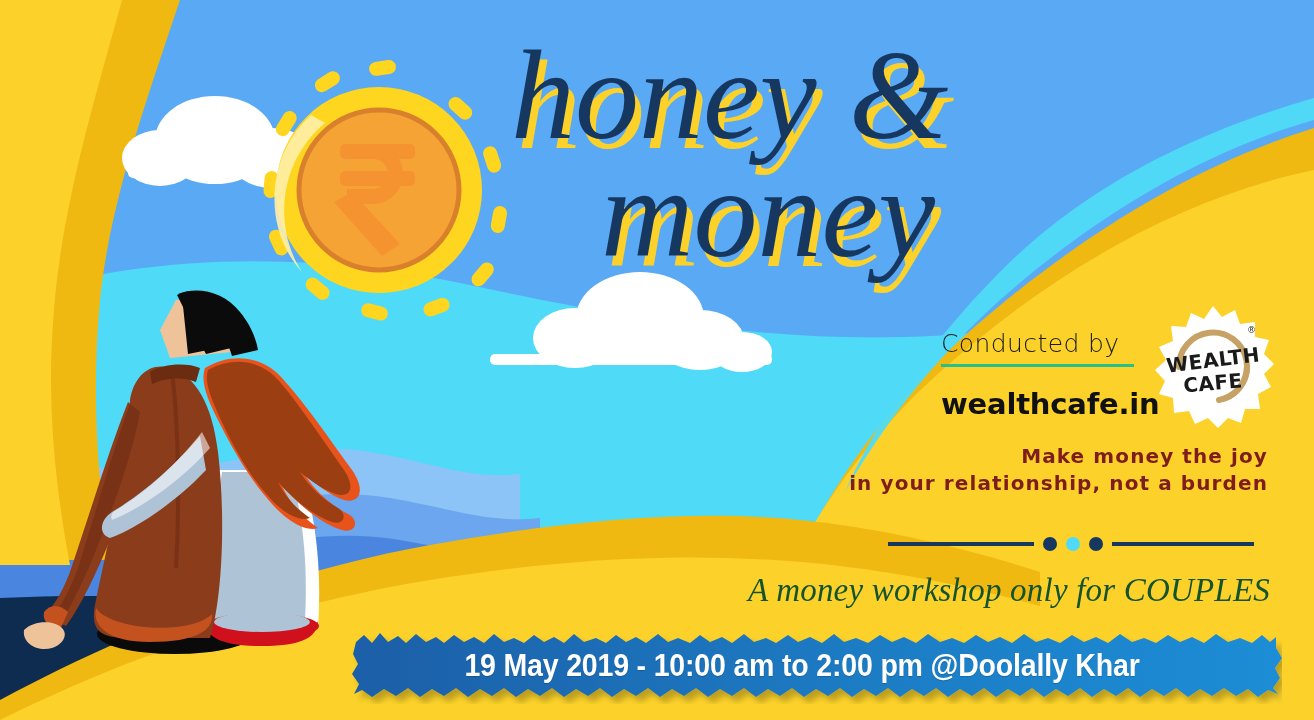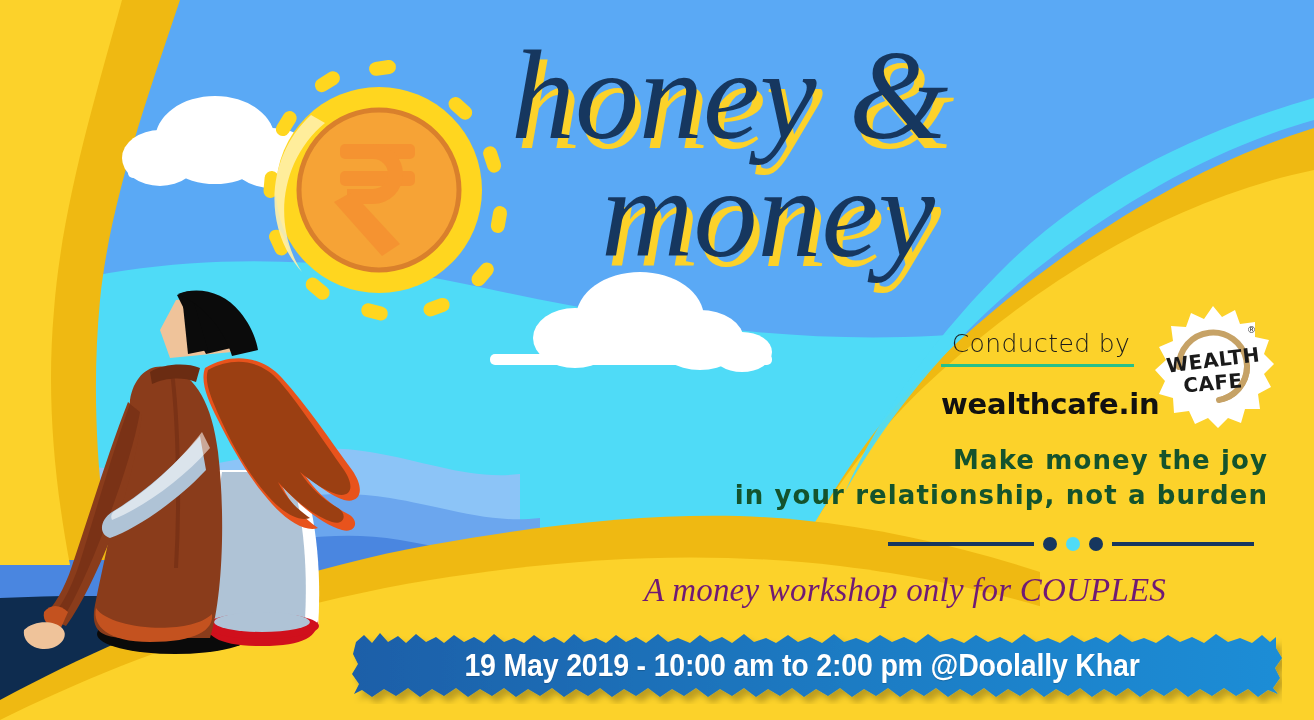--- a/index.html
+++ b/index.html
@@ -5,61 +5,61 @@
   html,body{margin:0;padding:0;background:#fff;}
   body{font-family:"Liberation Sans", sans-serif;}
   #poster{
     position:relative;width:1314px;height:720px;overflow:hidden;
     background:#5AA9F5;
   }
   #poster svg.layer{position:absolute;left:0;top:0;width:1314px;height:720px;}
 
   
   .conducted-wrap{
-    position:absolute; left:941px; top:331px; width:200px;text-align:center;
+    position:absolute; left:941px; top:331px; width:200px;
   }
   .conducted-by{
     font-family:"DejaVu Sans", sans-serif;
     font-size:25px; font-weight:300; color:#1b1b1b; letter-spacing:.4px;
     line-height:1;
     white-space:nowrap;
   }
   .conducted-rule{
     height:3px;background:#27C08A;margin-top:8px;width:193px;
   }
   .site{
     font-family:"DejaVu Sans", sans-serif;
     font-size:29px;font-weight:bold;color:#111;letter-spacing:-.2px;
     margin-top:20px;white-space:nowrap;
   }
 
   .tagline{
     position:absolute;left:600px;top:443px;width:668px;
     text-align:right;
     font-family:"DejaVu Sans", sans-serif;
-    font-weight:bold;font-size:26px;color:#14532d;
+    font-weight:bold;font-size:20px;color:#7f1d1d;
     letter-spacing:1.1px;line-height:1.33;
   }
 
   .divider{
     position:absolute;left:888px;top:537px;width:378px;height:14px;
     display:flex;align-items:center;gap:9px;
   }
   .divider .ln{height:4px;background:#16375F;}
   .divider .ln.left{width:146px;}
   .divider .ln.right{width:142px;}
   .divider .dot{width:14px;height:14px;border-radius:50%;}
   .dot.navy{background:#16375F;}
   .dot.cyan{background:#4FDBF7;}
 
   .subline{
     position:absolute;left:540px;top:572px;width:730px;
-    text-align:center;
+    text-align:right;
     font-family:"Liberation Serif", serif;
-    font-style:italic;font-size:33px;color:#701a75;letter-spacing:.2px;
+    font-style:italic;font-size:33px;color:#14532d;letter-spacing:.2px;
   }
 
   
   .date-banner{
     position:absolute;left:352px;top:628px;width:930px;height:76px;text-align:right;
   }
   .date-banner svg{position:absolute;left:0;top:0;}
   .date-text{
     position:absolute;left:0;top:0;width:900px;height:76px;
     display:flex;align-items:center;justify-content:center;

